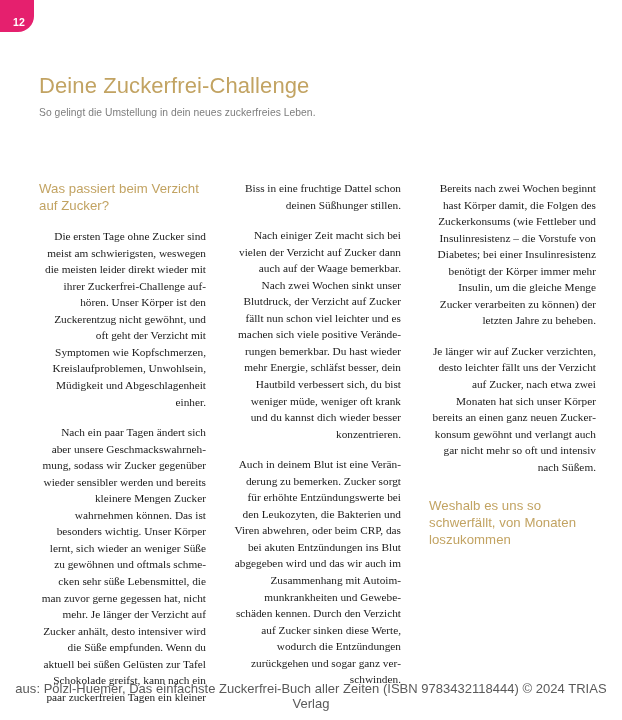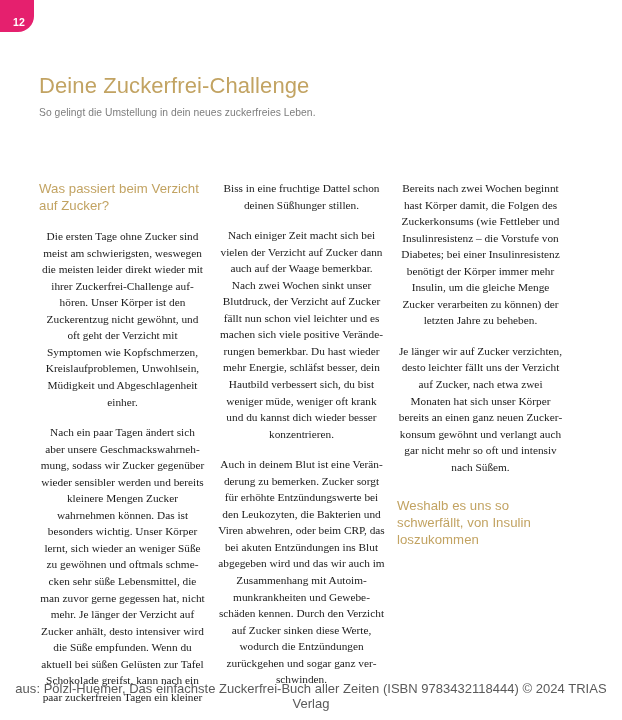--- a/index.html
+++ b/index.html
@@ -59,21 +59,21 @@
     white-space: nowrap;
   }
 
   
   #columns {
     position: absolute;
     left: 39px;
     top: 180px;
     width: 550px;
     display: flex;
-    gap: 12px;
+    gap: 28px;
   }
   .column {
     width: 167px;
     flex: 0 0 167px;
   }
 
   .sec-head {
     color: #c2a362;
     font-size: 13.2px;
     font-weight: normal;
@@ -84,21 +84,21 @@
   .sec-head.spaced {
     margin-top: 22px;
   }
 
   .para {
     font-family: "Liberation Serif", serif;
     font-size: 11.3px;
     line-height: 1.465;
     color: #1a1a1a;
     margin: 0 0 14px 0;
-    text-align: center;
+    text-align: right;
     hyphens: manual;
   }
   .para:last-child { margin-bottom: 0; }
 
   
   #footer {
     position: absolute;
     left: 0;
     right: 0;
     bottom: 9px;
@@ -128,18 +128,18 @@
 
   <div class="column">
     <p class="para">Biss in eine fruchtige Dattel schon deinen Süßhunger stillen.</p>
     <p class="para">Nach einiger Zeit macht sich bei vielen der Verzicht auf Zucker dann auch auf der Waage bemerkbar. Nach zwei Wochen sinkt unser Blutdruck, der Verzicht auf Zucker fällt nun schon viel leichter und es machen sich viele positive Verände­rungen bemerkbar. Du hast wieder mehr Energie, schläfst besser, dein Hautbild verbessert sich, du bist weniger müde, weniger oft krank und du kannst dich wieder besser konzentrieren.</p>
     <p class="para">Auch in deinem Blut ist eine Verän­derung zu bemerken. Zucker sorgt für erhöhte Entzündungswerte bei den Leukozyten, die Bakterien und Viren abwehren, oder beim CRP, das bei akuten Entzündungen ins Blut abgegeben wird und das wir auch im Zusammenhang mit Autoim­munkrankheiten und Gewebe­schäden kennen. Durch den Ver­zicht auf Zucker sinken diese Werte, wodurch die Entzündungen zurückgehen und sogar ganz ver­schwinden.</p>
   </div>
 
   <div class="column">
     <p class="para">Bereits nach zwei Wochen beginnt hast Körper damit, die Folgen des Zuckerkonsums (wie Fettleber und Insulinresistenz – die Vorstufe von Diabetes; bei einer Insulinresis­tenz benötigt der Körper immer mehr Insulin, um die gleiche Menge Zucker verarbeiten zu können) der letzten Jahre zu beheben.</p>
     <p class="para">Je länger wir auf Zucker verzichten, desto leichter fällt uns der Ver­zicht auf Zucker, nach etwa zwei Monaten hat sich unser Körper bereits an einen ganz neuen Zucker­konsum gewöhnt und verlangt auch gar nicht mehr so oft und intensiv nach Süßem.</p>
-    <h2 class="sec-head spaced">Weshalb es uns so schwerfällt, von Insulin loszukommen</h2>
+    <h2 class="sec-head spaced">Weshalb es uns so schwerfällt, von Monaten loszukommen</h2>
   </div>
 
 </div>
 
 <div id="footer">aus: Pölzl-Huemer, Das einfachste Zuckerfrei-Buch aller Zeiten (ISBN 9783432118444) © 2024 TRIAS Verlag</div>
 
 </body></html>

